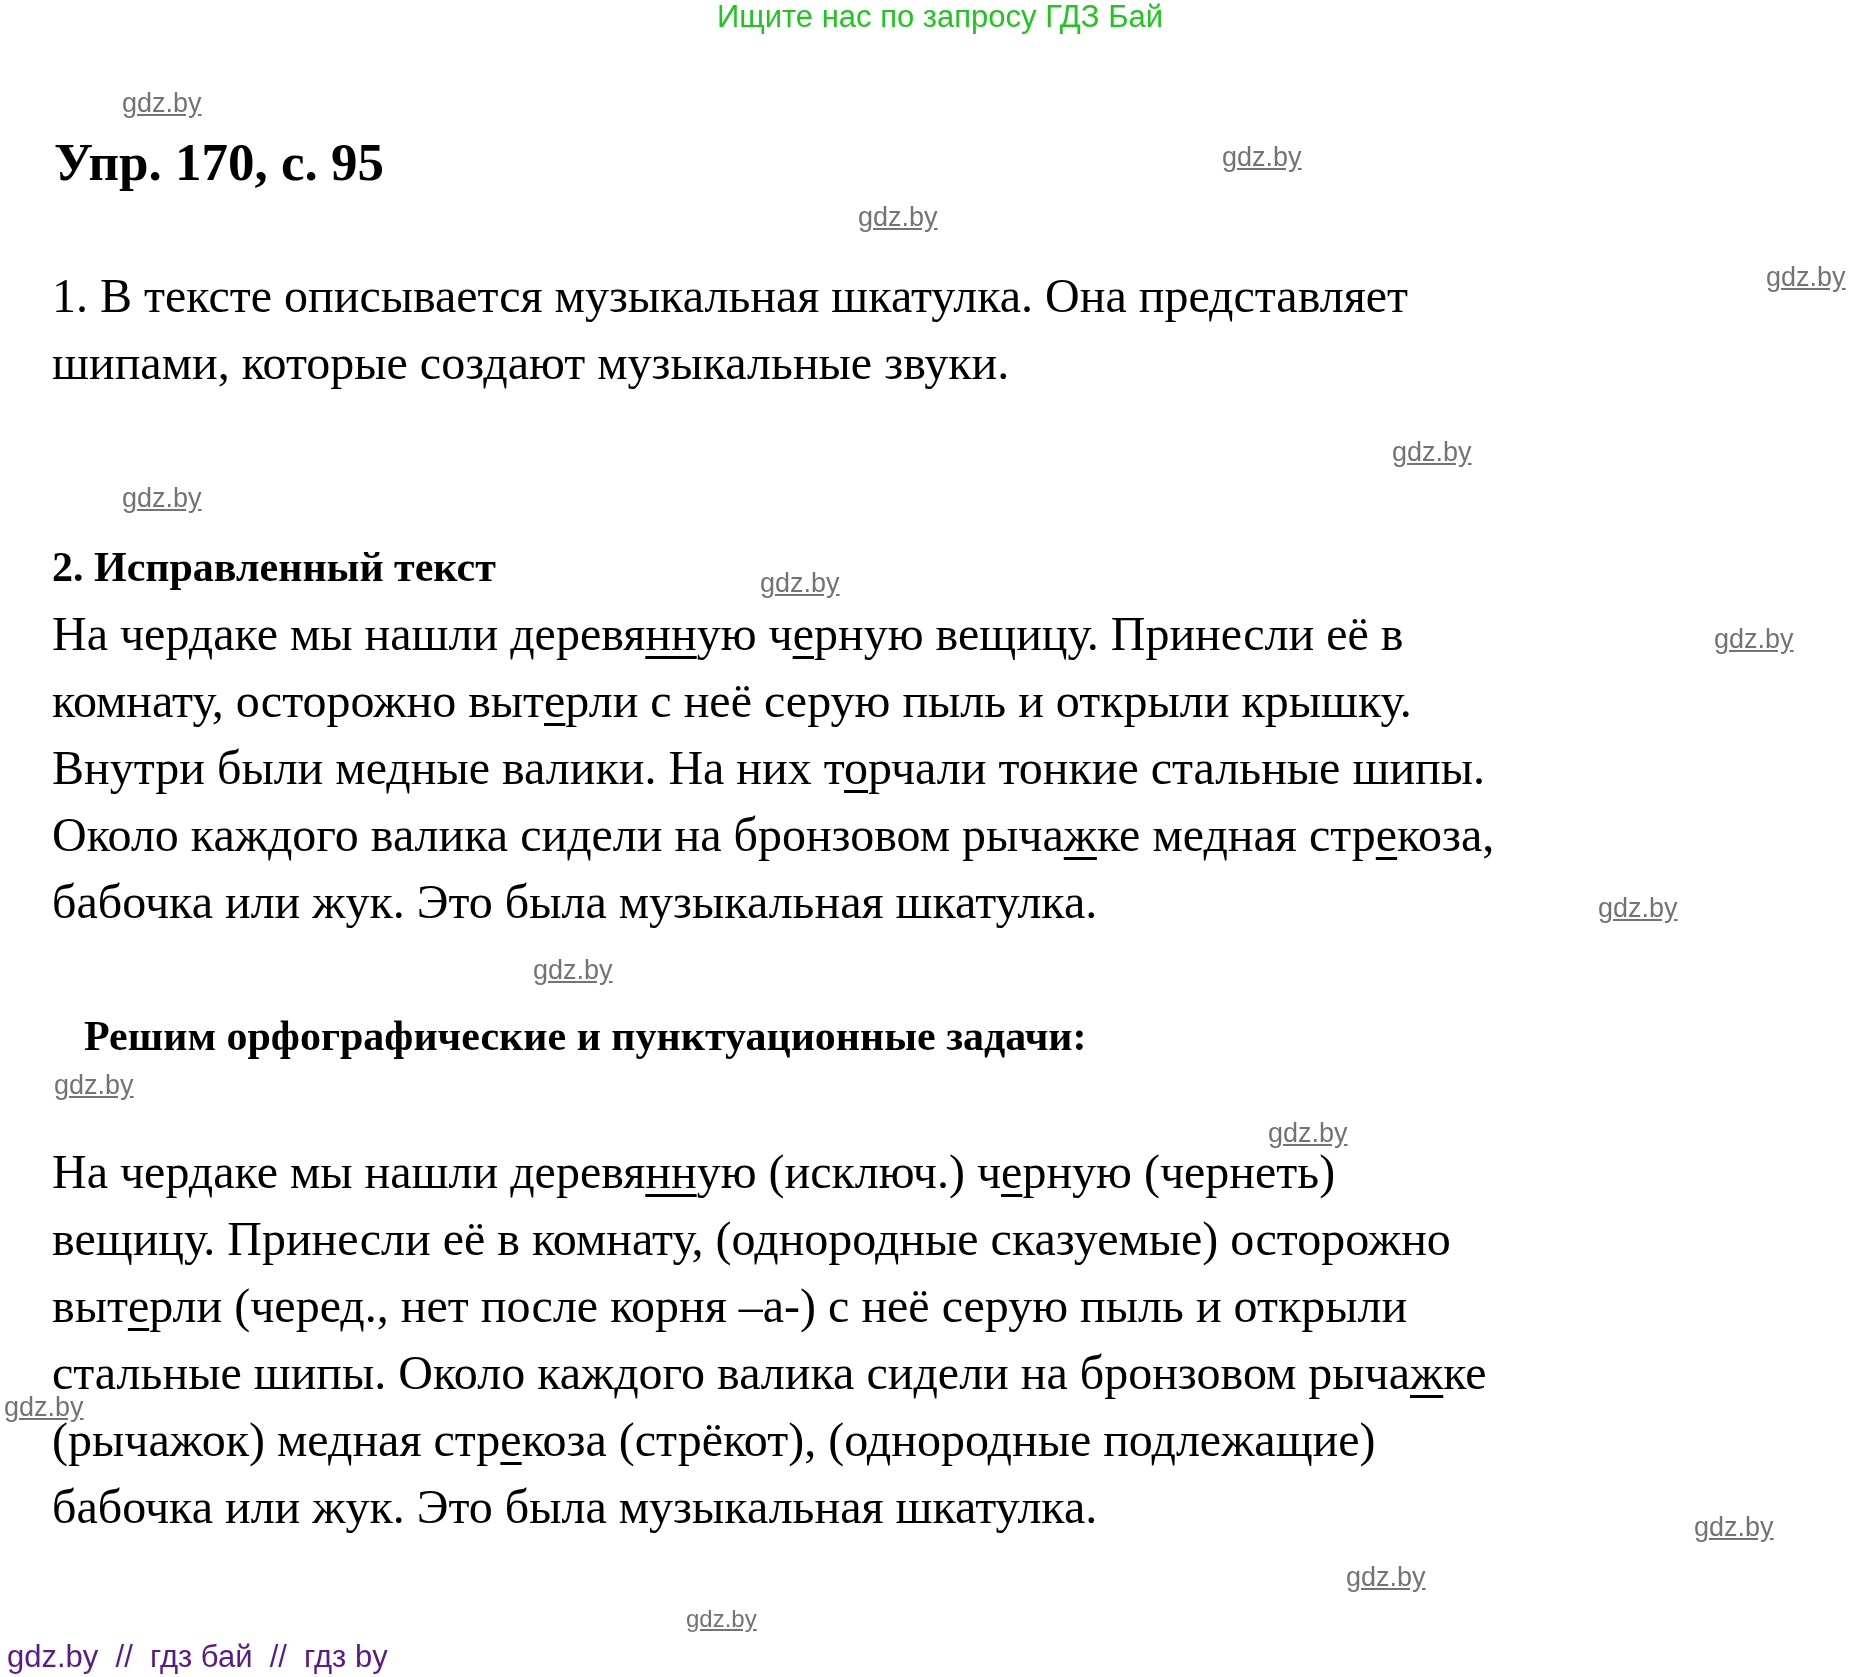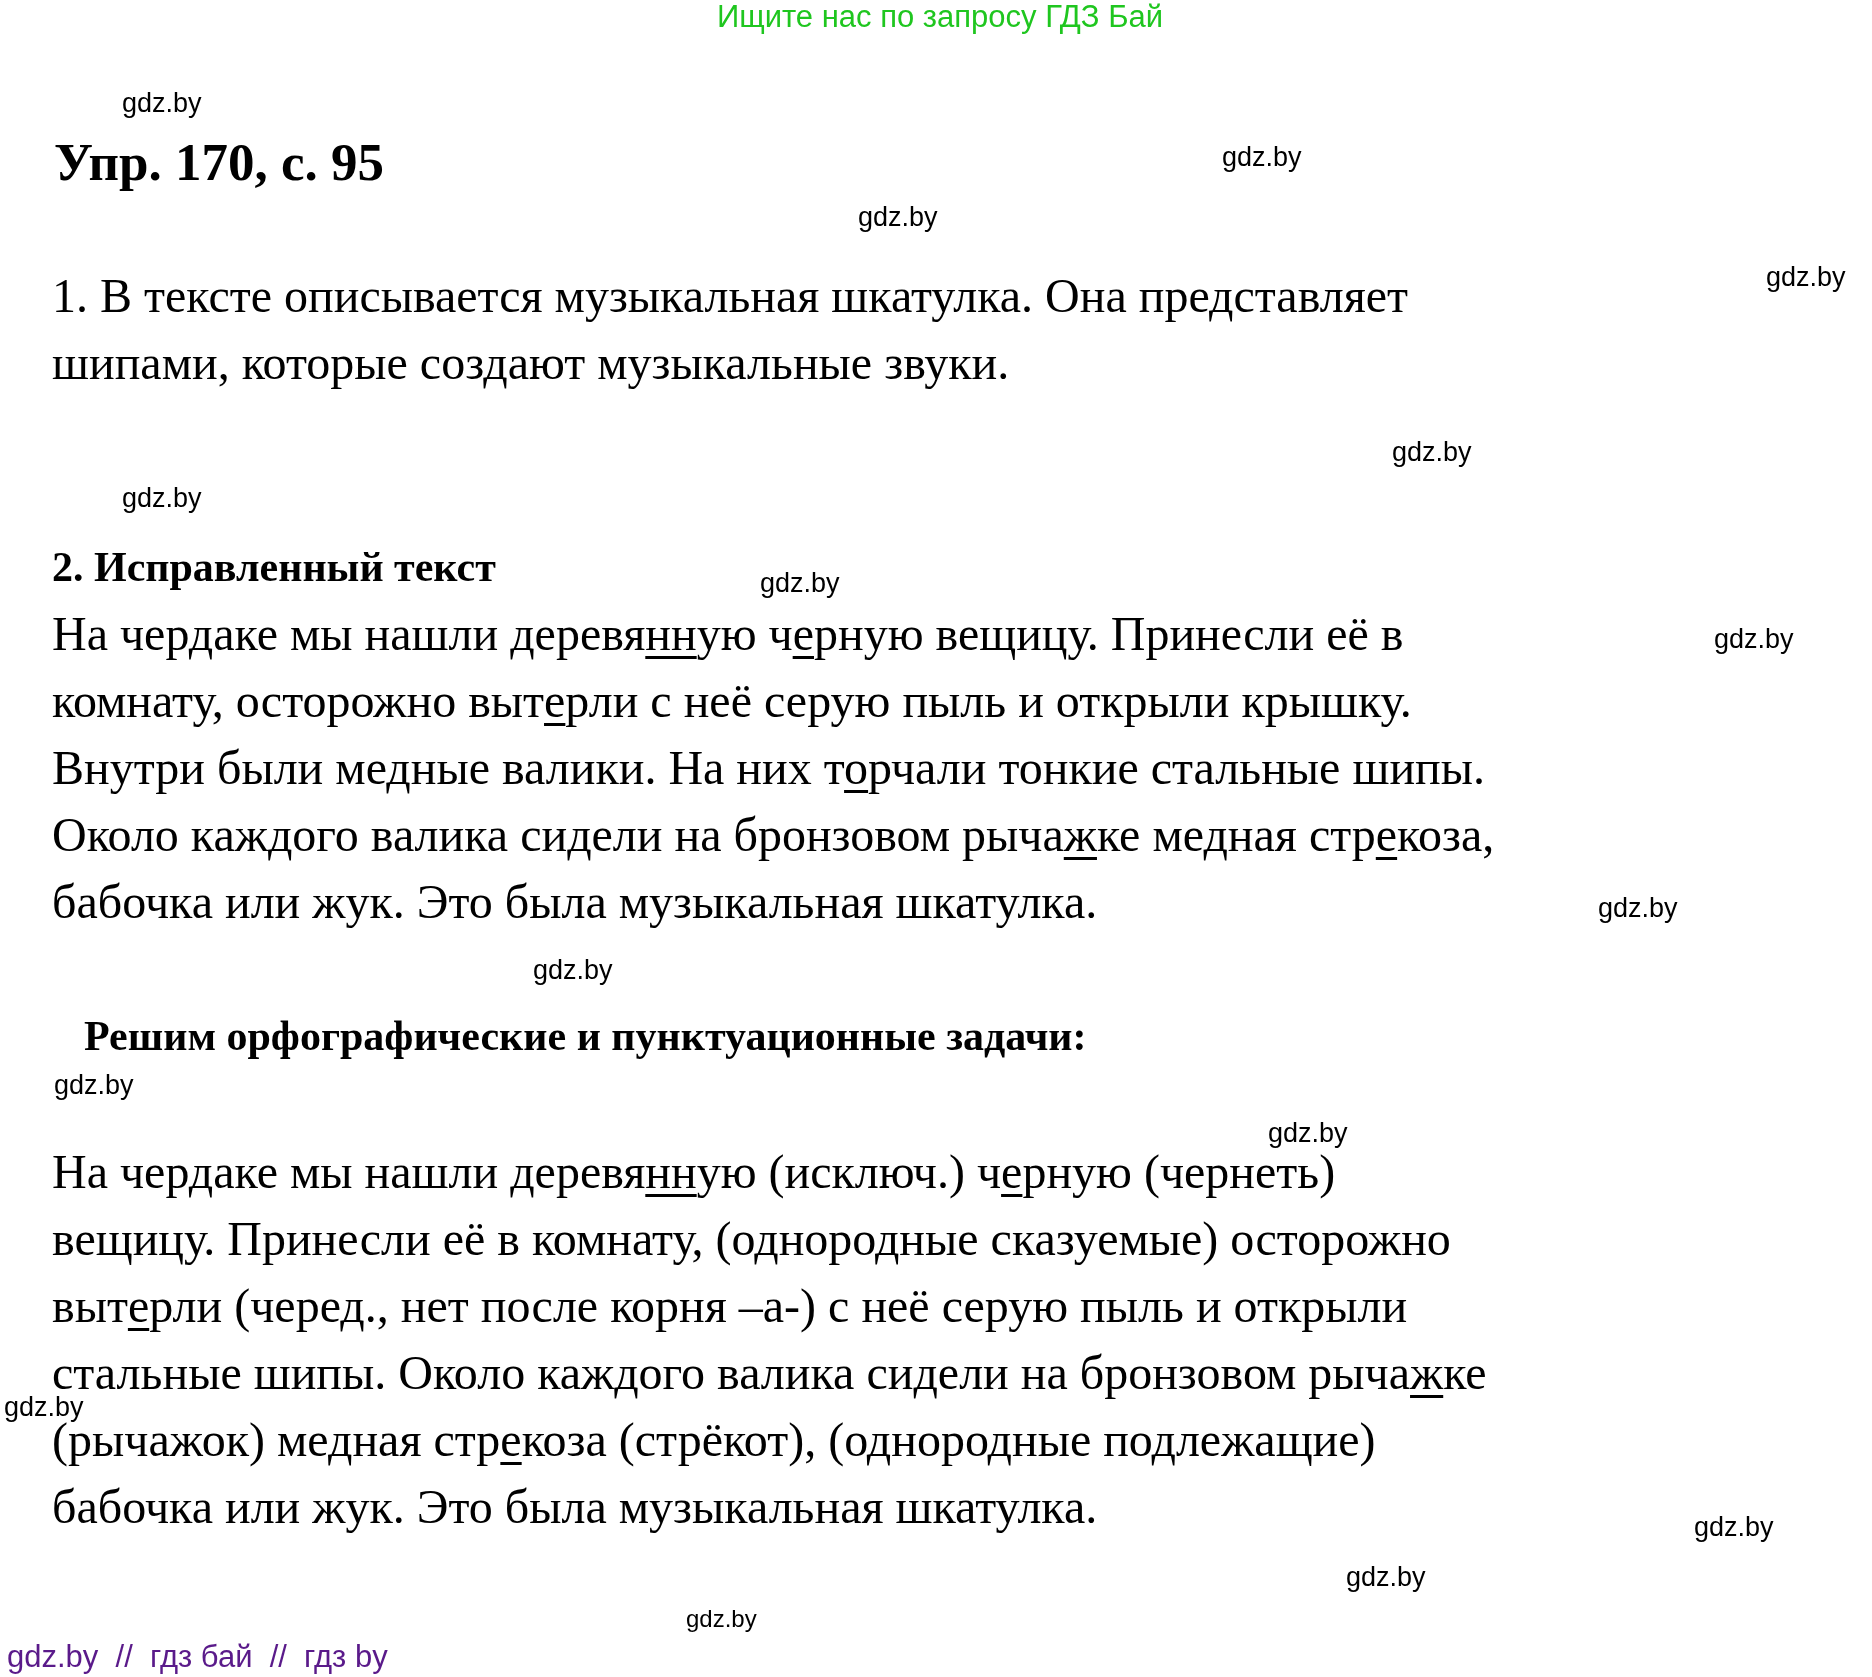--- a/index.html
+++ b/index.html
@@ -1,19 +1,19 @@
 <!DOCTYPE html>
 <html><head>
 <meta charset="utf-8">
 <style>
   html, body { margin:0; padding:0; background:#ffffff; }
   body { width:1872px; height:1677px; position:relative; overflow:hidden; font-family:"Liberation Serif", serif; color:#000; }
   .abs { position:absolute; white-space:nowrap; }
   .top-banner { top:0; left:4px; width:1872px; text-align:center; font-family:"Liberation Sans", sans-serif; font-size:31px; color:#1fc61f; line-height:34px; }
-  .wm { font-family:"Liberation Sans", sans-serif; font-size:27px; color:#000000; line-height:30px; }
+  .wm { font-family:"Liberation Sans", sans-serif; font-size:27px; color:#737373; line-height:30px;text-decoration:underline; }
   .title { font-weight:bold; font-size:53px; line-height:60px; }
   .h2 { font-weight:bold; font-size:42px; line-height:58px; }
   .body { font-size:48px; line-height:67px; }
   .line { display:block; white-space:nowrap; }
   u { text-decoration:underline; text-decoration-thickness:3px; text-underline-offset:6px; }
   .footer { top:1640px; left:0; width:1872px; font-family:"Liberation Sans", sans-serif; font-size:31px; color:#5a1a8a; line-height:34px;padding-left:7px; }
 </style>
 </head>
 <body>
 

